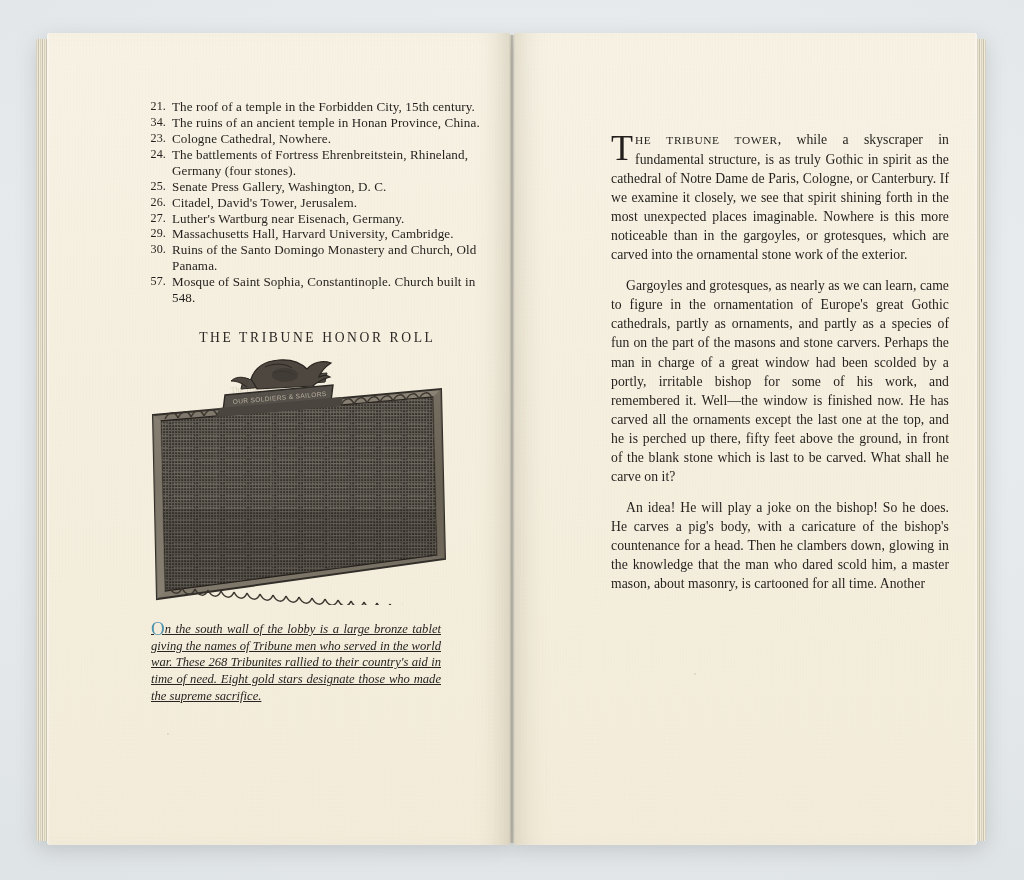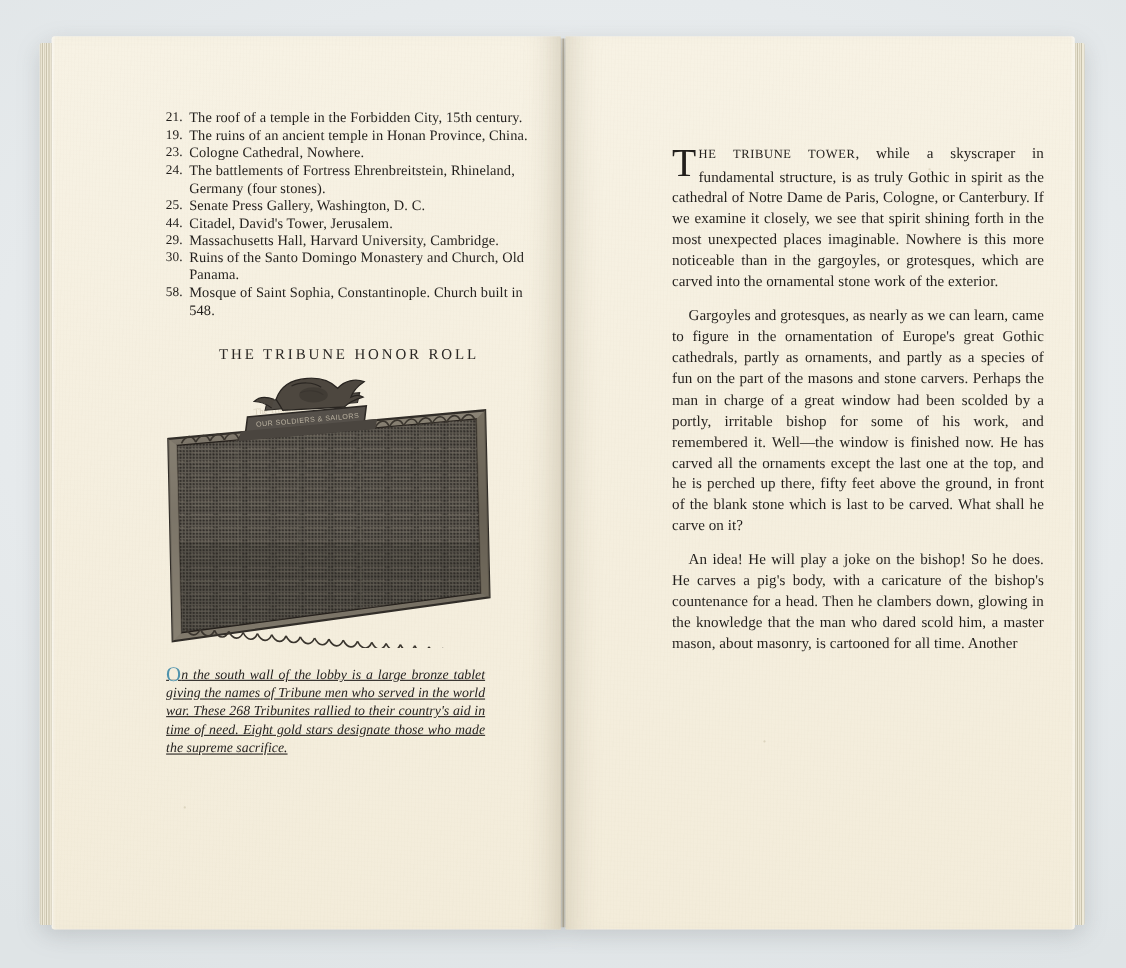--- a/index.html
+++ b/index.html
@@ -221,28 +221,29 @@
 
     <div class="page left">
       <div class="grain"></div>
       <div class="speck" style="left:300px;top:460px;width:2px;height:2px;"></div>
       <div class="speck" style="left:120px;top:700px;width:2px;height:2px;"></div>
 
       <div class="left-body">
 
         <ol class="plate-list">
           <li><span class="num">21.</span><span>The roof of a temple in the Forbidden City, 15th century.</span></li>
-          <li><span class="num">19.</span><span>The ruins of an ancient temple in Honan Province, China.</span></li>
+          <li><span class="num">34.</span><span>The ruins of an ancient temple in Honan Province, China.</span></li>
           <li><span class="num">23.</span><span>Cologne Cathedral, Nowhere.</span></li>
           <li><span class="num">24.</span><span>The battlements of Fortress Ehrenbreitstein, Rhineland, Germany (four stones).</span></li>
           <li><span class="num">25.</span><span>Senate Press Gallery, Washington, D. C.</span></li>
-          <li><span class="num">44.</span><span>Citadel, David's Tower, Jerusalem.</span></li>
+          <li><span class="num">26.</span><span>Citadel, David's Tower, Jerusalem.</span></li>
+          <li><span class="num">27.</span><span>Luther's Wartburg near Eisenach, Germany.</span></li>
           <li><span class="num">29.</span><span>Massachusetts Hall, Harvard University, Cambridge.</span></li>
           <li><span class="num">30.</span><span>Ruins of the Santo Domingo Monastery and Church, Old Panama.</span></li>
-          <li><span class="num">58.</span><span>Mosque of Saint Sophia, Constantinople.  Church built in 548.</span></li>
+          <li><span class="num">57.</span><span>Mosque of Saint Sophia, Constantinople.  Church built in 548.</span></li>
         </ol>
 
         <div class="roll-heading">THE TRIBUNE HONOR ROLL</div>
 
         <div class="plate-figure">
           <svg width="342" height="246" viewBox="0 0 342 246">
             <defs>
               <pattern id="halftone" width="3" height="3" patternUnits="userSpaceOnUse">
                 <rect width="3" height="3" fill="#5d5850"></rect>
                 <circle cx="1" cy="1" r="1.05" fill="#2a2724"></circle>

